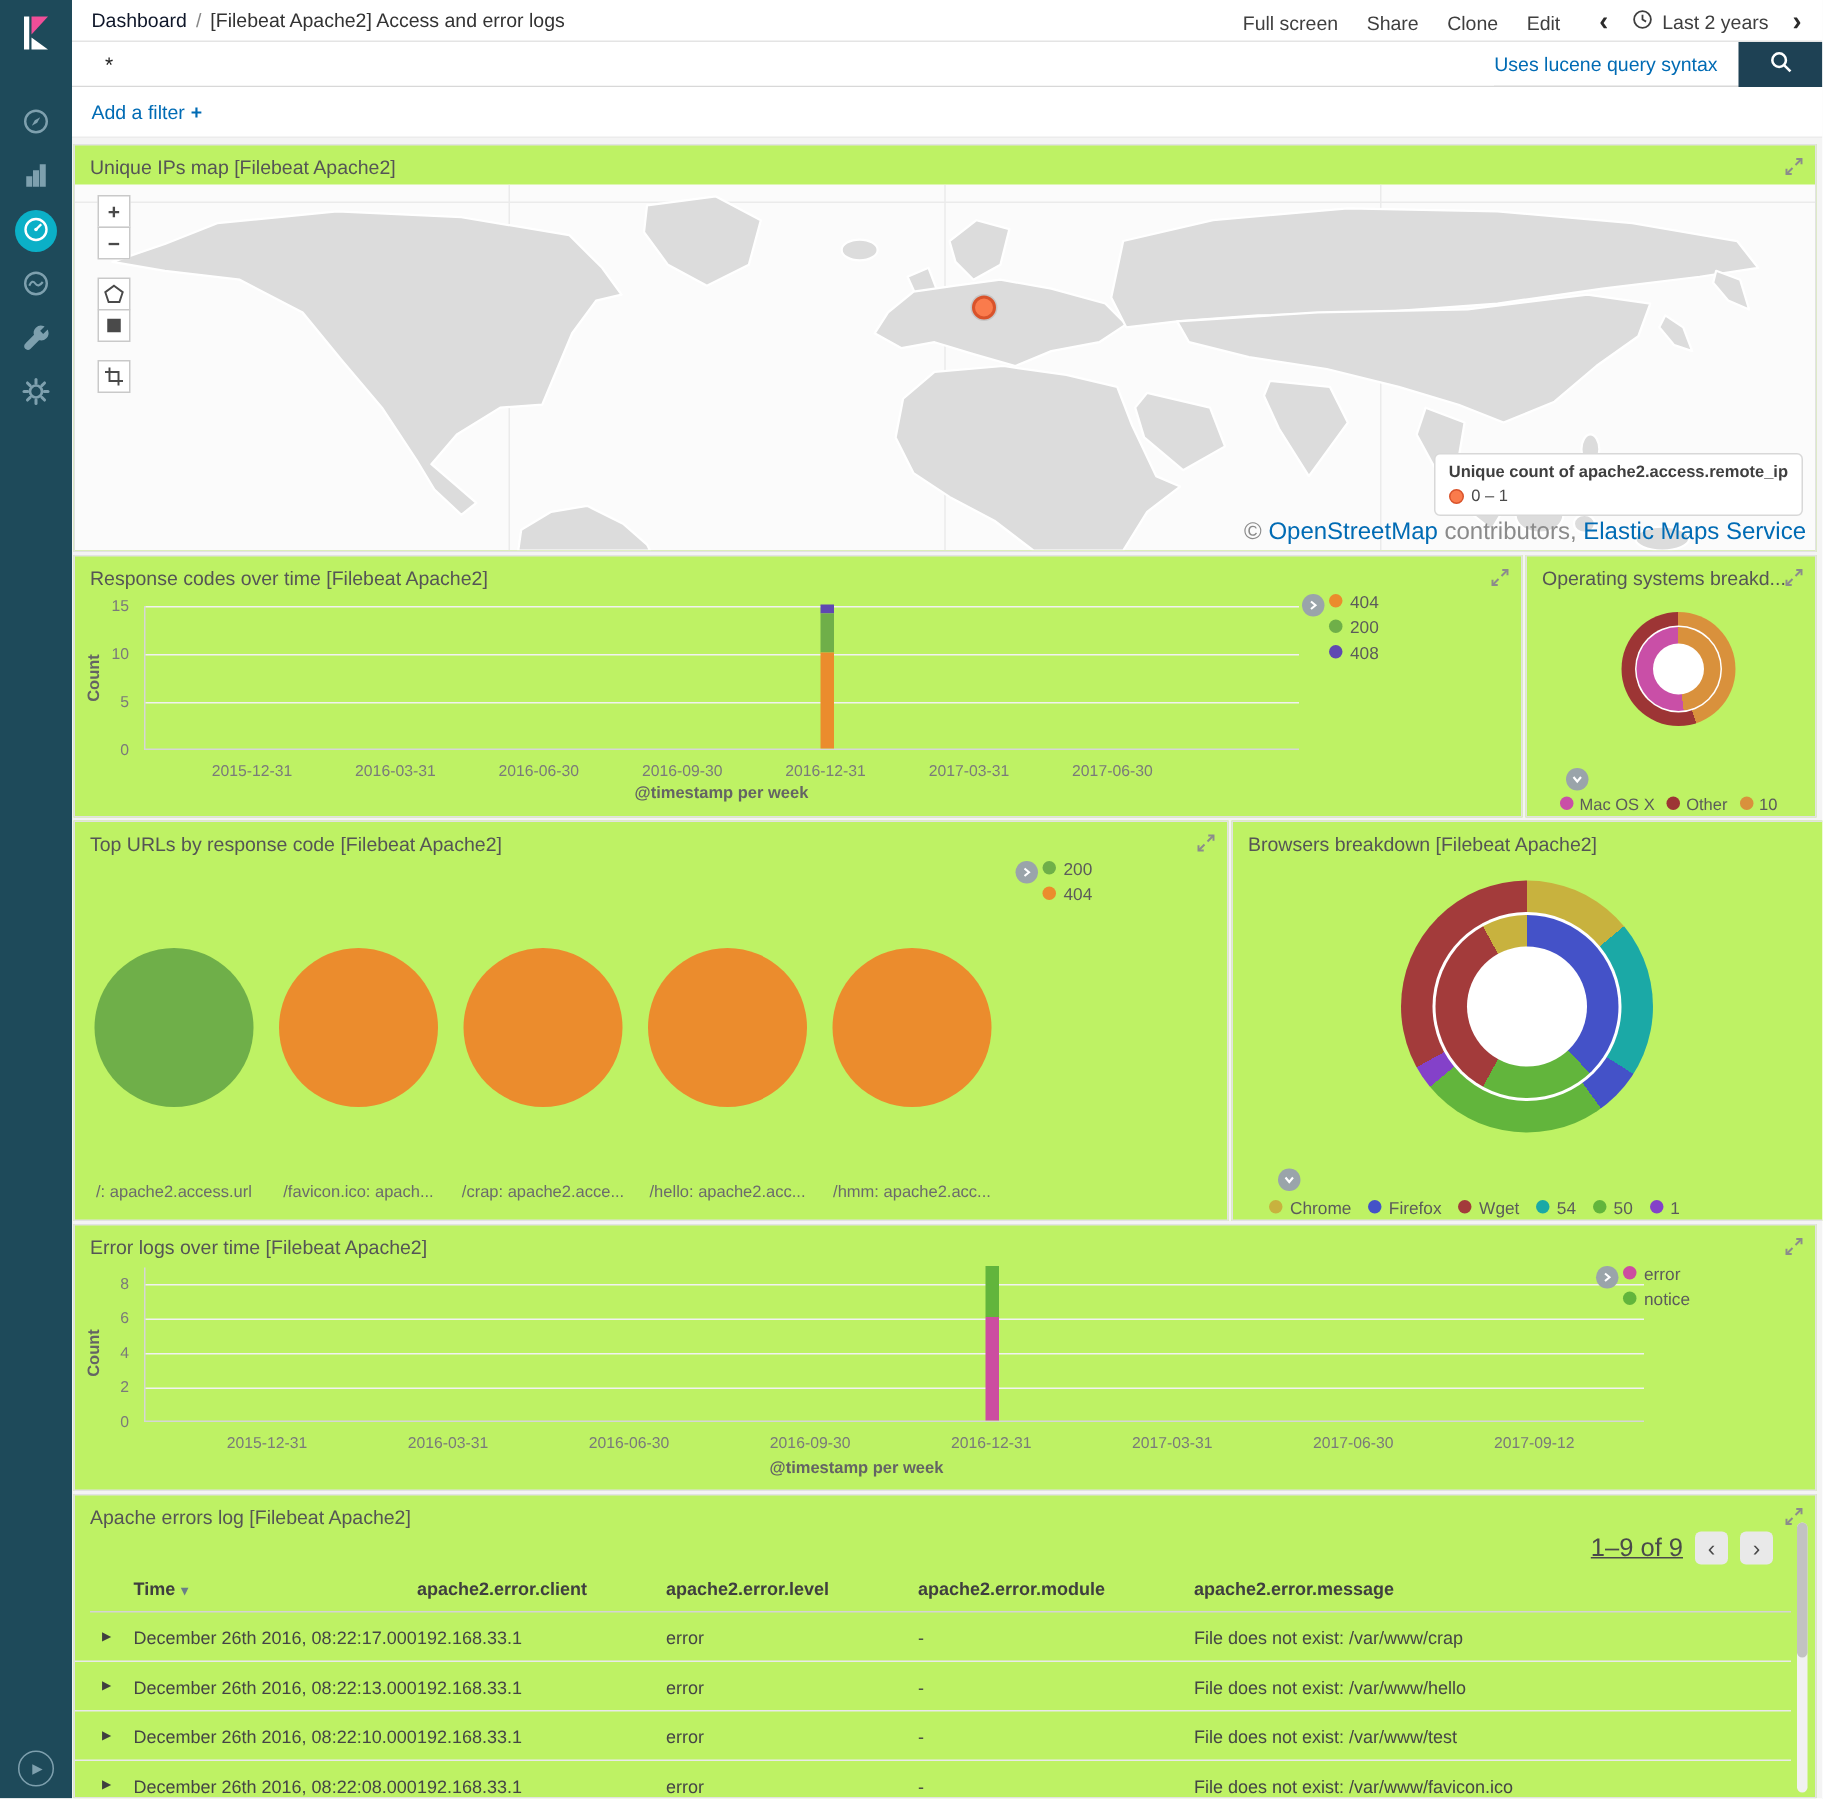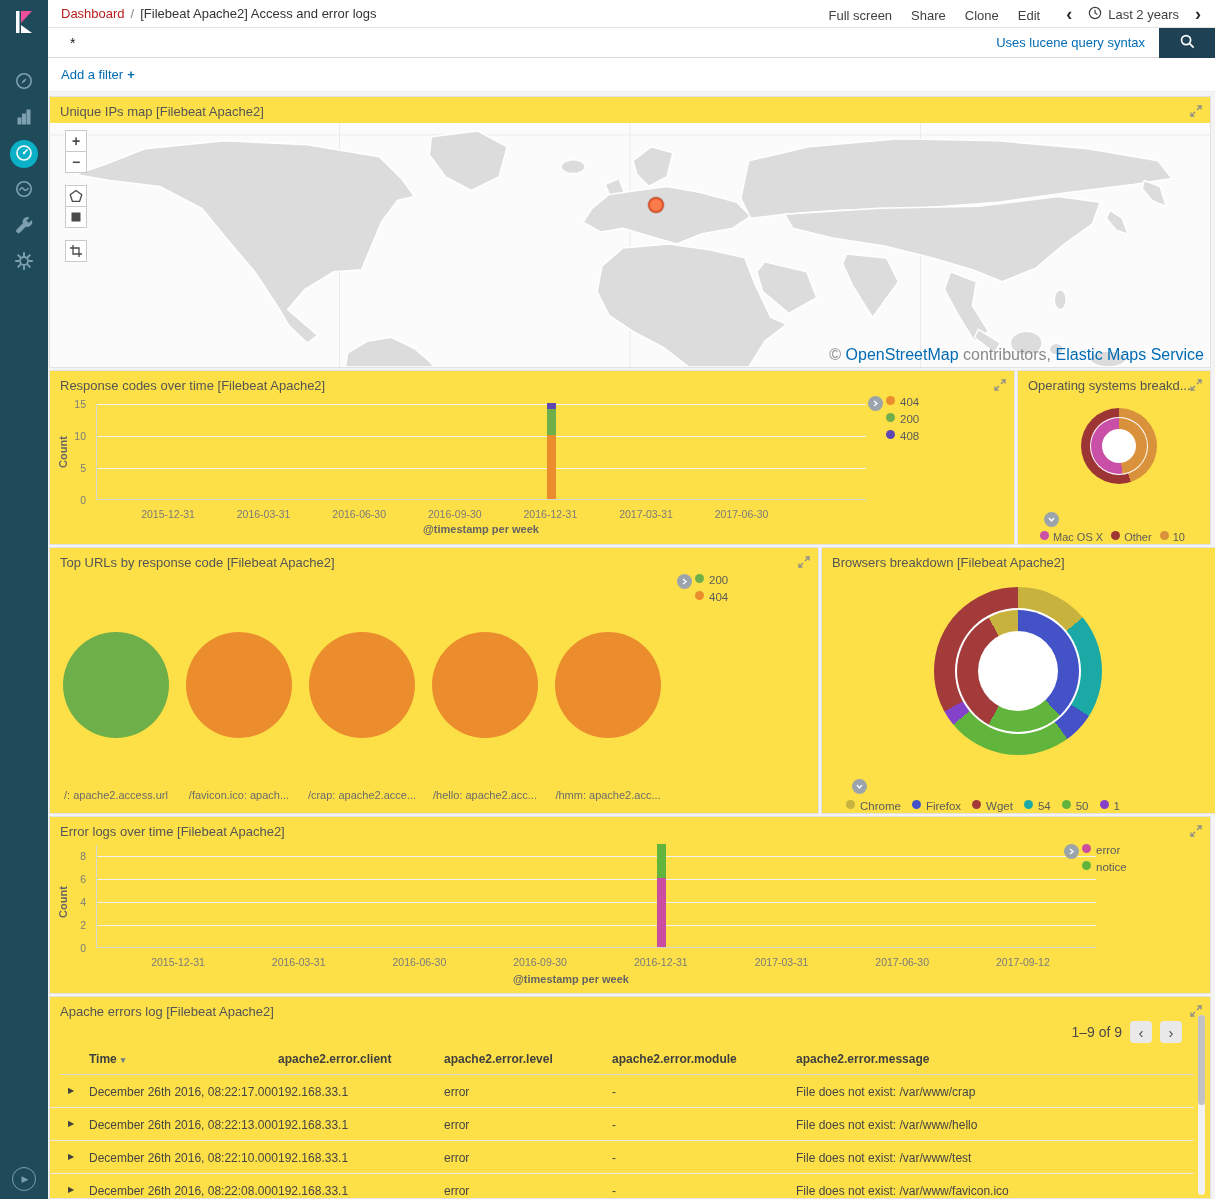--- a/index.html
+++ b/index.html
@@ -14,21 +14,21 @@
   .nav-item { width:28px; height:28px; display:flex; align-items:center; justify-content:center; border-radius:50%; }
   .nav-item svg { stroke:#7EA0AE; }
   .nav-item.selected { background:#0BB0C7; }
   .nav-item.selected svg { stroke:#fff; }
   #collapse-btn { position:absolute; bottom:8px; left:12px; width:24px; height:24px; border:1px solid #7EA0AE;
                   border-radius:50%; color:#7EA0AE; display:flex; align-items:center; justify-content:center; font-size:9px; padding-left:2px;}
 
   
   #topnav { position:absolute; left:48px; top:0; width:1167px; height:28px; background:#fff;
             border-bottom:1px solid #E4E4E4; display:flex; align-items:center; padding:0 14px 0 13px; }
-  .crumb-link { color:#b91c1c; cursor:pointer;text-align:right; }
+  .crumb-link { color:#0f172a; cursor:pointer;text-align:right; }
   .crumb-sep { color:#888; margin:0 6px; }
   .crumb-cur { color:#333; }
   .nav-right { margin-left:auto; display:flex; align-items:flex-end; }
   .action-link { color:#3F3F3F; margin-left:19px; cursor:pointer; }
   .nav-chevron { font-size:18px; font-weight:bold; color:#2B2B2B; line-height:1; cursor:pointer; }
   .nav-chevron.prev { margin-left:26px; }
   .time-group { display:flex; align-items:center; gap:6px; margin:0 16px; cursor:pointer; }
 
   #querybar { position:absolute; left:48px; top:28px; width:1167px; height:30px; background:#fff;
               border-bottom:1px solid #D8D8D8; display:flex; align-items:center; }
@@ -38,21 +38,21 @@
   .search-btn { width:56px; height:30px; background:#1E4154; border:none; display:flex;
                 align-items:center; justify-content:center; cursor:pointer; }
 
   #filterbar { position:absolute; left:48px; top:58px; width:1167px; height:34px; background:#fff;
                border-bottom:1px solid #ECECEC; display:flex; align-items:center; padding-left:13px; }
   .add-filter { color:#006BB4; cursor:pointer; }
   .plus { font-weight:bold; margin-left:4px; }
 
   
   #content { position:absolute; left:48px; top:92px; width:1167px; height:1107px; background:#F4F4F4; }
-  .panel { position:absolute; background:#fde047; border:1px solid #E2E2E2; overflow:hidden; }
+  .panel { position:absolute; background:#bef264; border:1px solid #E2E2E2; overflow:hidden; }
   .panel-title { position:absolute; top:7px; left:10px; font-size:13px; color:#555; white-space:nowrap; z-index:3; }
   .expand-icon { position:absolute; top:8px; right:8px; width:12px; height:12px; z-index:3; cursor:pointer; }
 
   #p-map  { left:1px;   top:4px;   width:1162px; height:272px; }
   #p-rc   { left:1px;   top:278px; width:966px;  height:175px; }
   #p-os   { left:969px; top:278px; width:194px;  height:175px; }
   #p-urls { left:1px;   top:455px; width:770px;  height:267px; }
   #p-br   { left:773px; top:455px; width:468px;  height:267px; }
   #p-err  { left:1px;   top:724px; width:1162px; height:178px; }
   #p-tbl  { left:1px;   top:904px; width:1162px; height:203px; }
@@ -97,21 +97,21 @@
   .pie-circle { width:106px; height:106px; border-radius:50%; cursor:pointer; }
   .pie-label { margin-top:51px; width:140px; margin-left:0; text-align:center; font-size:11px; color:#6B6B6B;
                white-space:nowrap; overflow:hidden; }
 
   .donut { position:absolute; cursor:pointer; }
   .ring, .ring-gap, .hole { position:absolute; border-radius:50%; }
   .ring-gap, .hole { background:#fff; }
 
   
   .pagination { position:absolute; right:28px; top:24px; display:flex; align-items:center; gap:8px; z-index:3; }
-  .pg-label { font-size:14px; color:#4A4A4A; }
+  .pg-label { font-size:17px; color:#4A4A4A;text-decoration:underline; }
   .pg-btn { width:22px; height:22px; border-radius:4px; background:#E9E9E9; color:#4A4A4A; display:flex;
             align-items:center; justify-content:center; font-size:15px; cursor:pointer; }
   #tbl-header { position:absolute; left:0; top:55px; width:100%; height:22px; }
   .th { position:absolute; top:0; font-weight:bold; font-size:12px; color:#3F3F3F; white-space:nowrap; cursor:pointer; }
   .sort-caret { font-size:9px; color:#6A7F87; margin-left:4px; }
   #tbl-hline { position:absolute; left:10px; right:16px; top:77px; height:1px; background:#D4D4D4; }
   #tbl-rows { position:absolute; left:0; right:16px; top:78px; }
   .tr { position:relative; height:33px; border-bottom:1px solid #E9E9E9; }
   .td { position:absolute; top:10px; font-size:12px; color:#454545; white-space:nowrap; }
   .row-expander { position:absolute; left:18px; top:11px; font-size:8px; color:#3F3F3F; cursor:pointer; }
@@ -300,20 +300,27 @@
           <div class="map-btn">
             <svg viewBox="0 0 14 14" width="14" height="14" fill="none" stroke="#4A4A4A" stroke-width="1.3">
               <path d="M4 1 V10 H13"></path>
                 <path d="M1 4 H10 V13"></path>
             </svg>
           </div>
         </div>
 
         <div id="map-marker" style="background:#FA7B4C;"></div>
 
+        <div id="map-legend">
+          <div class="map-legend-title">Unique count of apache2.access.remote_ip</div>
+          <div class="map-legend-row">
+            <span class="map-legend-dot" style="background:#FA7B4C;"></span>
+            <span>0 – 1</span>
+          </div>
+        </div>
         <div id="map-attrib">
           <span>©</span>
           <span class="attr-link">OpenStreetMap</span>
           <span>contributors,</span>
           <span class="attr-link">Elastic Maps Service</span>
         </div>
       </div>
     </div>
 
     <div class="panel" id="p-rc">

